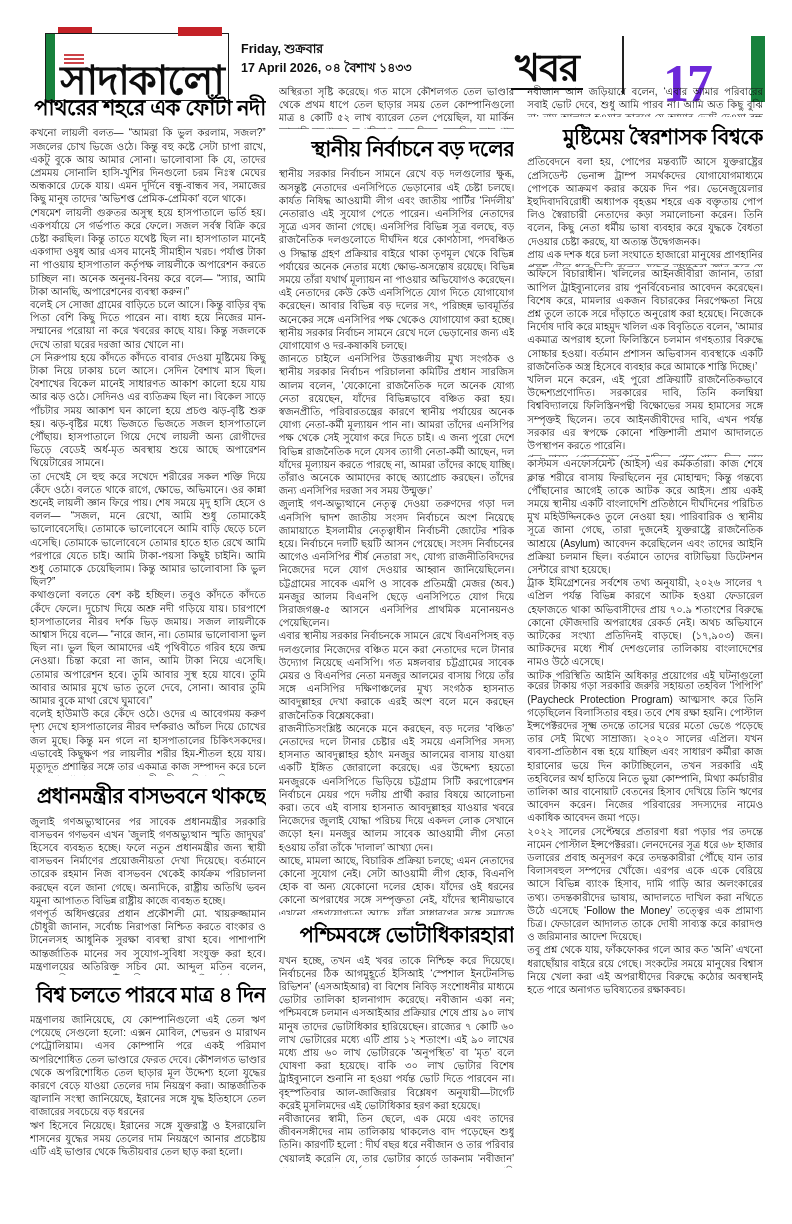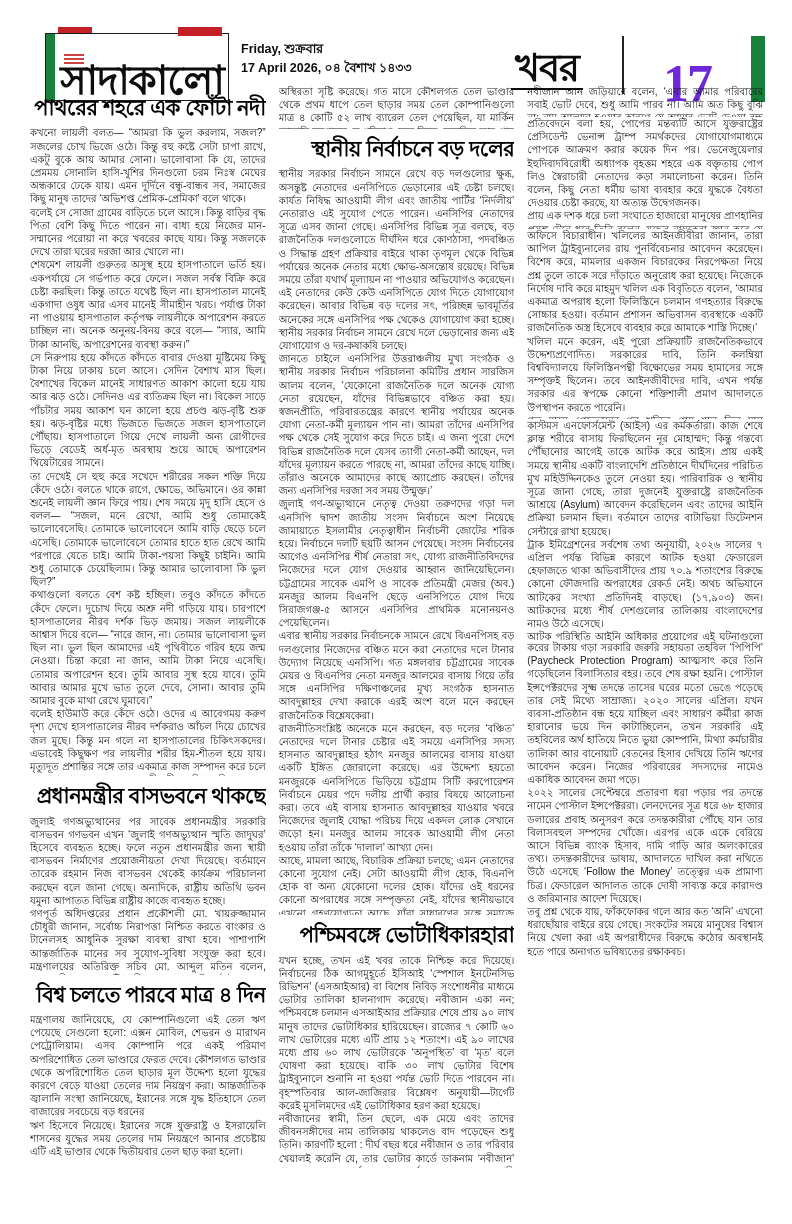--- a/index.html
+++ b/index.html
@@ -88,22 +88,22 @@
     </div>
   </header>
 
   <main class="columns">
 
     <section class="col">
       <article>
         <h2 class="headline first">পাথরের শহরে এক ফোঁটা নদী</h2>
         <div class="body-block l-b1">
           <p>কখনো লায়লী বলত— “আমরা কি ভুল করলাম, সজল?” সজলের চোখ ভিজে ওঠে। কিন্তু বহু কষ্টে সেটা চাপা রাখে, একটু বুকে আয় আমার সোনা। ভালোবাসা কি যে, তাদের প্রেমময় সোনালি হাসি-খুশির দিনগুলো চরম নিঃস্ব মেঘের অন্ধকারে ঢেকে যায়। এমন দুর্দিনে বন্ধু-বান্ধব সব, সমাজের কিছু মানুষ তাদের ‘অভিশপ্ত প্রেমিক-প্রেমিকা’ বলে থাকে।</p>
+          <p>শেষমেশ লায়লী গুরুতর অসুস্থ হয়ে হাসপাতালে ভর্তি হয়। একপর্যায়ে সে গর্ভপাত করে ফেলে। সজল সর্বস্ব বিক্রি করে চেষ্টা করছিল। কিন্তু তাতে যথেষ্ট ছিল না। হাসপাতাল মানেই একগাদা ওষুধ আর এসব মানেই সীমাহীন খরচ। পর্যাপ্ত টাকা না পাওয়ায় হাসপাতাল কর্তৃপক্ষ লায়লীকে অপারেশন করতে চাচ্ছিল না। অনেক অনুনয়-বিনয় করে বলে— “স্যার, আমি টাকা আনছি, অপারেশনের ব্যবস্থা করুন।”</p>
           <p>বলেই সে সোজা গ্রামের বাড়িতে চলে আসে। কিন্তু বাড়ির বৃদ্ধ পিতা বেশি কিছু দিতে পারেন না। বাধ্য হয়ে নিজের মান-সম্মানের পরোয়া না করে খবরের কাছে যায়। কিন্তু সজলকে দেখে তারা ঘরের দরজা আর খোলে না।</p>
-          <p>শেষমেশ লায়লী গুরুতর অসুস্থ হয়ে হাসপাতালে ভর্তি হয়। একপর্যায়ে সে গর্ভপাত করে ফেলে। সজল সর্বস্ব বিক্রি করে চেষ্টা করছিল। কিন্তু তাতে যথেষ্ট ছিল না। হাসপাতাল মানেই একগাদা ওষুধ আর এসব মানেই সীমাহীন খরচ। পর্যাপ্ত টাকা না পাওয়ায় হাসপাতাল কর্তৃপক্ষ লায়লীকে অপারেশন করতে চাচ্ছিল না। অনেক অনুনয়-বিনয় করে বলে— “স্যার, আমি টাকা আনছি, অপারেশনের ব্যবস্থা করুন।”</p>
           <p>সে নিরুপায় হয়ে কাঁদতে কাঁদতে বাবার দেওয়া মুষ্টিমেয় কিছু টাকা নিয়ে ঢাকায় চলে আসে। সেদিন বৈশাখ মাস ছিল। বৈশাখের বিকেল মানেই সাধারণত আকাশ কালো হয়ে যায় আর ঝড় ওঠে। সেদিনও এর ব্যতিক্রম ছিল না। বিকেল সাড়ে পাঁচটার সময় আকাশ ঘন কালো হয়ে প্রচণ্ড ঝড়-বৃষ্টি শুরু হয়। ঝড়-বৃষ্টির মধ্যে ভিজতে ভিজতে সজল হাসপাতালে পৌঁছায়। হাসপাতালে গিয়ে দেখে লায়লী অন্য রোগীদের ভিড়ে বেডেই অর্ধ-মৃত অবস্থায় শুয়ে আছে অপারেশন থিয়েটারের সামনে।</p>
           <p>তা দেখেই সে হুহু করে সখেদে শরীরের সকল শক্তি দিয়ে কেঁদে ওঠে। বলতে থাকে রাগে, ক্ষোভে, অভিমানে। ওর কান্না শুনেই লায়লী জ্ঞান ফিরে পায়। শেষ সময়ে মৃদু হাসি হেসে ও বলল— “সজল, মনে রেখো, আমি শুধু তোমাকেই ভালোবেসেছি। তোমাকে ভালোবেসে আমি বাড়ি ছেড়ে চলে এসেছি। তোমাকে ভালোবেসে তোমার হাতে হাত রেখে আমি পরপারে যেতে চাই। আমি টাকা-পয়সা কিছুই চাইনি। আমি শুধু তোমাকে চেয়েছিলাম। কিন্তু আমার ভালোবাসা কি ভুল ছিল?”</p>
           <p>কথাগুলো বলতে বেশ কষ্ট হচ্ছিল। তবুও কাঁদতে কাঁদতে কেঁদে ফেলে। দুচোখ দিয়ে অশ্রু নদী গড়িয়ে যায়। চারপাশে হাসপাতালের নীরব দর্শক ভিড় জমায়। সজল লায়লীকে আশ্বাস দিয়ে বলে— “নারে জান, না। তোমার ভালোবাসা ভুল ছিল না। ভুল ছিল আমাদের এই পৃথিবীতে গরিব হয়ে জন্ম নেওয়া। চিন্তা করো না জান, আমি টাকা নিয়ে এসেছি। তোমার অপারেশন হবে। তুমি আবার সুস্থ হয়ে যাবে। তুমি আবার আমার মুখে ভাত তুলে দেবে, সোনা। আবার তুমি আমার বুকে মাথা রেখে ঘুমাবে।”</p>
           <p>বলেই হাউমাউ করে কেঁদে ওঠে। ওদের এ আবেগময় করুণ দৃশ্য দেখে হাসপাতালের নীরব দর্শকরাও আঁচল দিয়ে চোখের জল মুছে। কিন্তু মন গলে না হাসপাতালের চিকিৎসকদের। এভাবেই কিছুক্ষণ পর লায়লীর শরীর হিম-শীতল হয়ে যায়। মৃত্যুদূত প্রশান্তির সঙ্গে তার একমাত্র কাজ সম্পাদন করে চলে যায়। হাসপাতালের বেডে লায়লীর নীরব, নিথর, নিস্তেজ দেহ পড়ে থাকে। সেই দেহ জড়িয়ে ধরে কাঁদতে থাকে সজল। কেউ এসে সজলের মাথায় হাত দিয়ে সান্ত্বনা দেয়।</p>
 
         </div>
       </article>
       <article>
         <h2 class="headline">প্রধানমন্ত্রীর বাসভবনে থাকছে</h2>
         <div class="body-block l-b2">
@@ -142,20 +142,21 @@
           <p>নবীজানের স্বামী, তিন ছেলে, এক মেয়ে এবং তাদের জীবনসঙ্গীদের নাম তালিকায় থাকলেও বাদ পড়েছেন শুধু তিনি। কারণটি হলো : দীর্ঘ বছর ধরে নবীজান ও তার পরিবার খেয়ালই করেনি যে, তার ভোটার কার্ডে ডাকনাম ‘নবীজান’ থাকলেও আধার কার্ড ও রেশন কার্ডের মতো অন্যান্য সরকারি নথিতে নাম হয়েছে ‘নবীরণ’। এছাড়াও নির্বাচনের আগে এত বিশাল সংখ্যক মামলার শুনানি হওয়ার সম্ভাবনা নেই বললেই চলে। এছাড়া ট্রাইব্যুনালে হাজির হওয়া সাধারণ মানুষের জন্য অত্যন্ত জটিল, কারণ তাদের ভোটাধিকার প্রমাণের জন্য প্রয়োজনীয় নথিপত্র জোগাড়ে হিমশিম খেতে হয়। গত সপ্তাহের শুনানিতে ভারতের সুপ্রিম কোর্টও জানিয়েছে, যাদের মামলা ট্রাইব্যুনালে ঝুলে আছে, তাদের এগিয়ে নির্বাচনে ভোট দেওয়ার অনুমতি দেওয়া সম্ভব না। তবে আদালত ইসিআই-কে নির্বাচনের আগে সম্পূরক ভোটার তালিকা প্রকাশের অনুমতি দিতে পারে। উত্তর ২৪ পরগনা জেলার গোবিন্দপুর গ্রামের বাসিন্দা</p>
         </div>
       </article>
     </section>
 
     <section class="col">
       <div class="lead r-lead">
         <p>নবীজান আন জড়িয়ারে বলেন, ‘এবার আমার পরিবারের সবাই ভোট দেবে, শুধু আমি পারব না। আমি অত কিছু বুঝি না; নাম আলাদা হওয়ার কারণে যে আমার ভোট দেওয়া বন্ধ হয়ে যাবে, সেটা জানতাম না।’</p>
       </div>
       <article>
+        <h2 class="headline">মুষ্টিমেয় স্বৈরশাসক বিশ্বকে</h2>
         <div class="body-block r-b1">
           <p>প্রতিবেদনে বলা হয়, পোপের মন্তব্যটি আসে যুক্তরাষ্ট্রের প্রেসিডেন্ট ভেনান্স ট্রাম্প সমর্থকদের যোগাযোগমাধ্যমে পোপকে আক্রমণ করার কয়েক দিন পর। ভেনেজুয়েলার ইহুদিবাদবিরোধী অধ্যাপক বৃহত্তম শহরে এক বক্তৃতায় পোপ লিও স্বৈরাচারী নেতাদের কড়া সমালোচনা করেন। তিনি বলেন, কিছু নেতা ধর্মীয় ভাষা ব্যবহার করে যুদ্ধকে বৈধতা দেওয়ার চেষ্টা করছে, যা অত্যন্ত উদ্বেগজনক।</p>
           <p>প্রায় এক দশক ধরে চলা সংঘাতে হাজারো মানুষের প্রাণহানির প্রসঙ্গ টেনে ধরে তিনি বলেন, যুদ্ধের নায়কেরা জ্ঞান করে যে তারা জানে না, ধ্বংস করতে এক মুহূর্তই যথেষ্ট, কিন্তু পুনর্গঠনে লাগে পুরো জীবন।</p>
         </div>
       </article>
       <article>
         <div class="body-block r-b2">
           <p>অফিসে বিচারাধীন। খলিলের আইনজীবীরা জানান, তারা আপিল ট্রাইব্যুনালের রায় পুনর্বিবেচনার আবেদন করেছেন। বিশেষ করে, মামলার একজন বিচারকের নিরপেক্ষতা নিয়ে প্রশ্ন তুলে তাকে সরে দাঁড়াতে অনুরোধ করা হয়েছে। নিজেকে নির্দোষ দাবি করে মাহমুদ খলিল এক বিবৃতিতে বলেন, ‘আমার একমাত্র অপরাধ হলো ফিলিস্তিনে চলমান গণহত্যার বিরুদ্ধে সোচ্চার হওয়া। বর্তমান প্রশাসন অভিবাসন ব্যবস্থাকে একটি রাজনৈতিক অস্ত্র হিসেবে ব্যবহার করে আমাকে শাস্তি দিচ্ছে।’</p>
           <p>খলিল মনে করেন, এই পুরো প্রক্রিয়াটি রাজনৈতিকভাবে উদ্দেশ্যপ্রণোদিত। সরকারের দাবি, তিনি কলম্বিয়া বিশ্ববিদ্যালয়ে ফিলিস্তিনপন্থী বিক্ষোভের সময় হামাসের সঙ্গে সম্পৃক্তই ছিলেন। তবে আইনজীবীদের দাবি, এখন পর্যন্ত সরকার এর স্বপক্ষে কোনো শক্তিশালী প্রমাণ আদালতে উপস্থাপন করতে পারেনি।</p>
           <p>গত মাসে গ্রেফতারের পর খলিল প্রায় শান্ত তিন মাস অভিবাসন কারাগারে বন্দি ছিলেন। পরে ফেডারেল বিচারকের আদেশে তিনি মুক্তি পেলেও আইনি লড়াই থেমে নেই। সিরিয়ায় শরণার্থী হিসেবে বেড়ে ওঠা খলিল আলজেরিয়ার নাগরিকত্ব পেলেও সেখানে তার কোনো সামাজিক ভিত্তি নেই। তার আশঙ্কা, তাকে সেখানে পাঠিয়ে দেওয়া হলে তিনি চরম অনিরাপদ পরিস্থিতির সম্মুখীন হবেন।</p>

